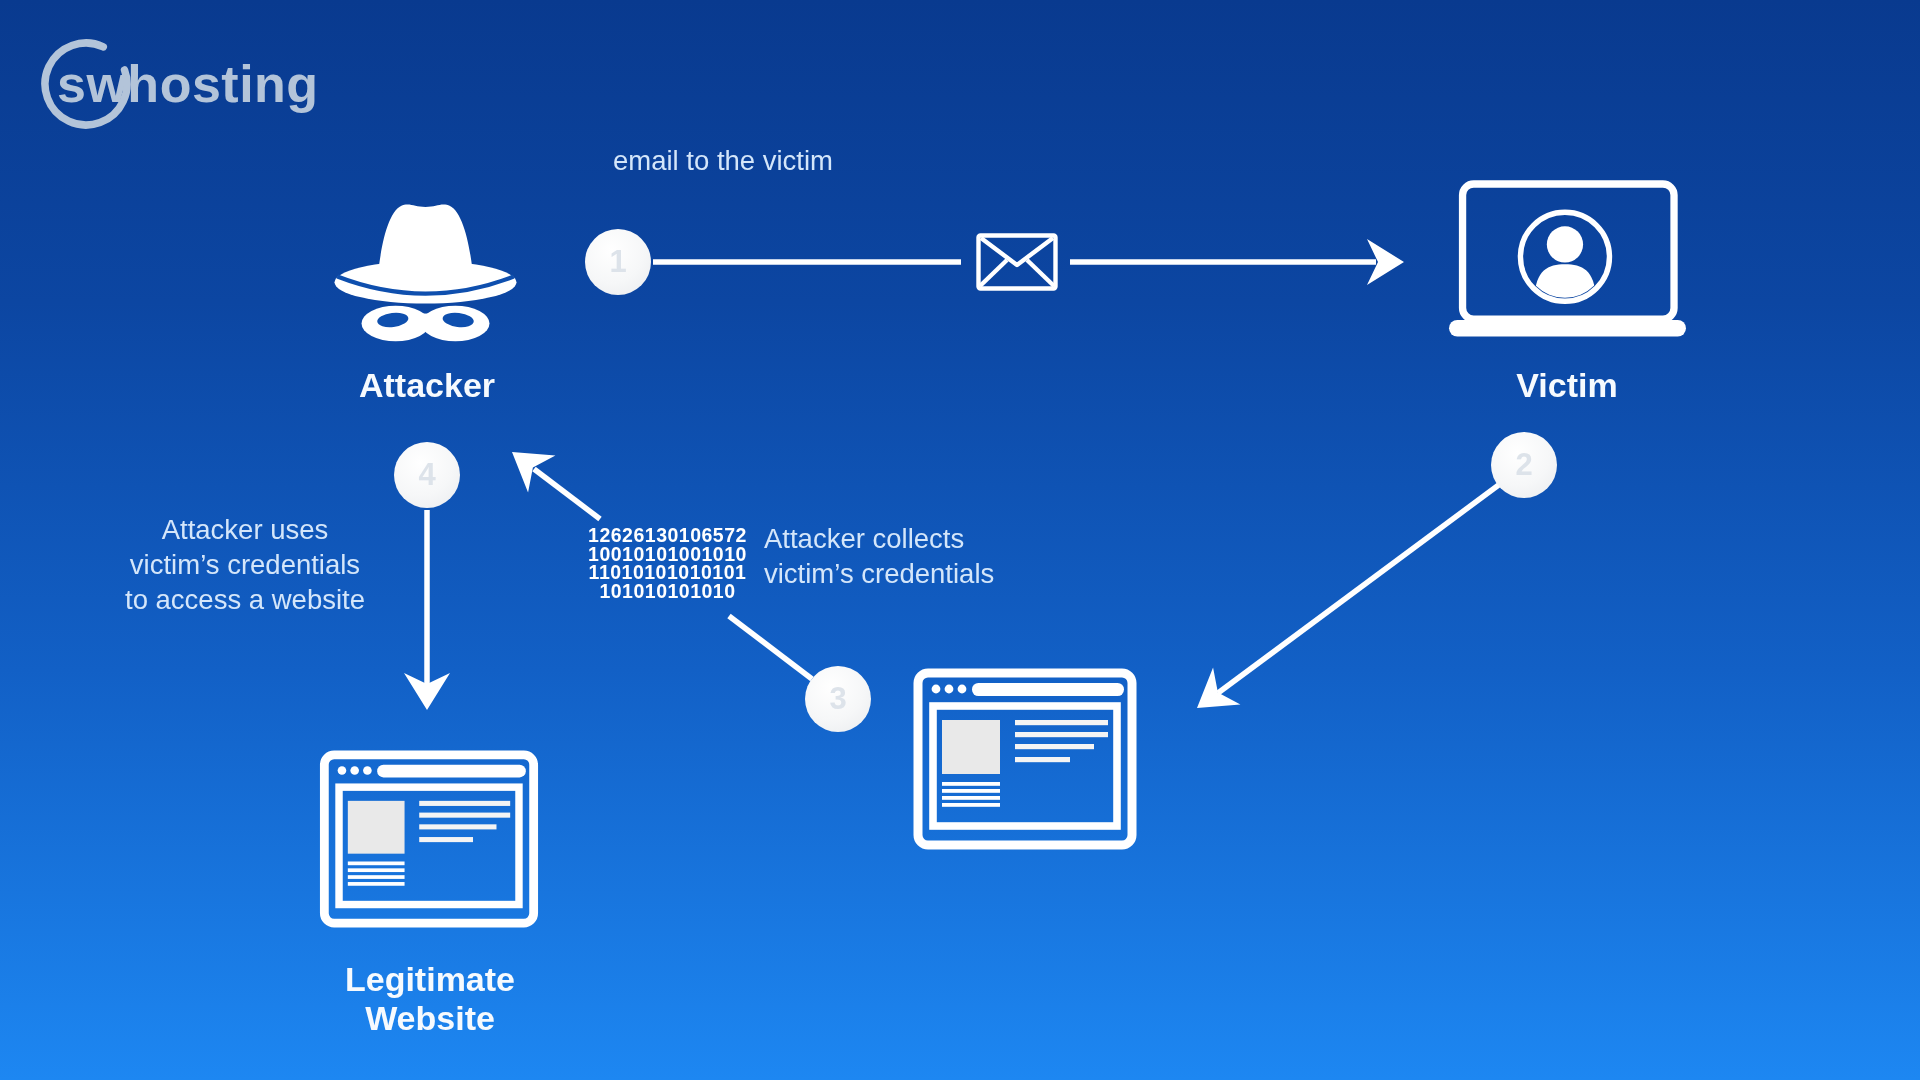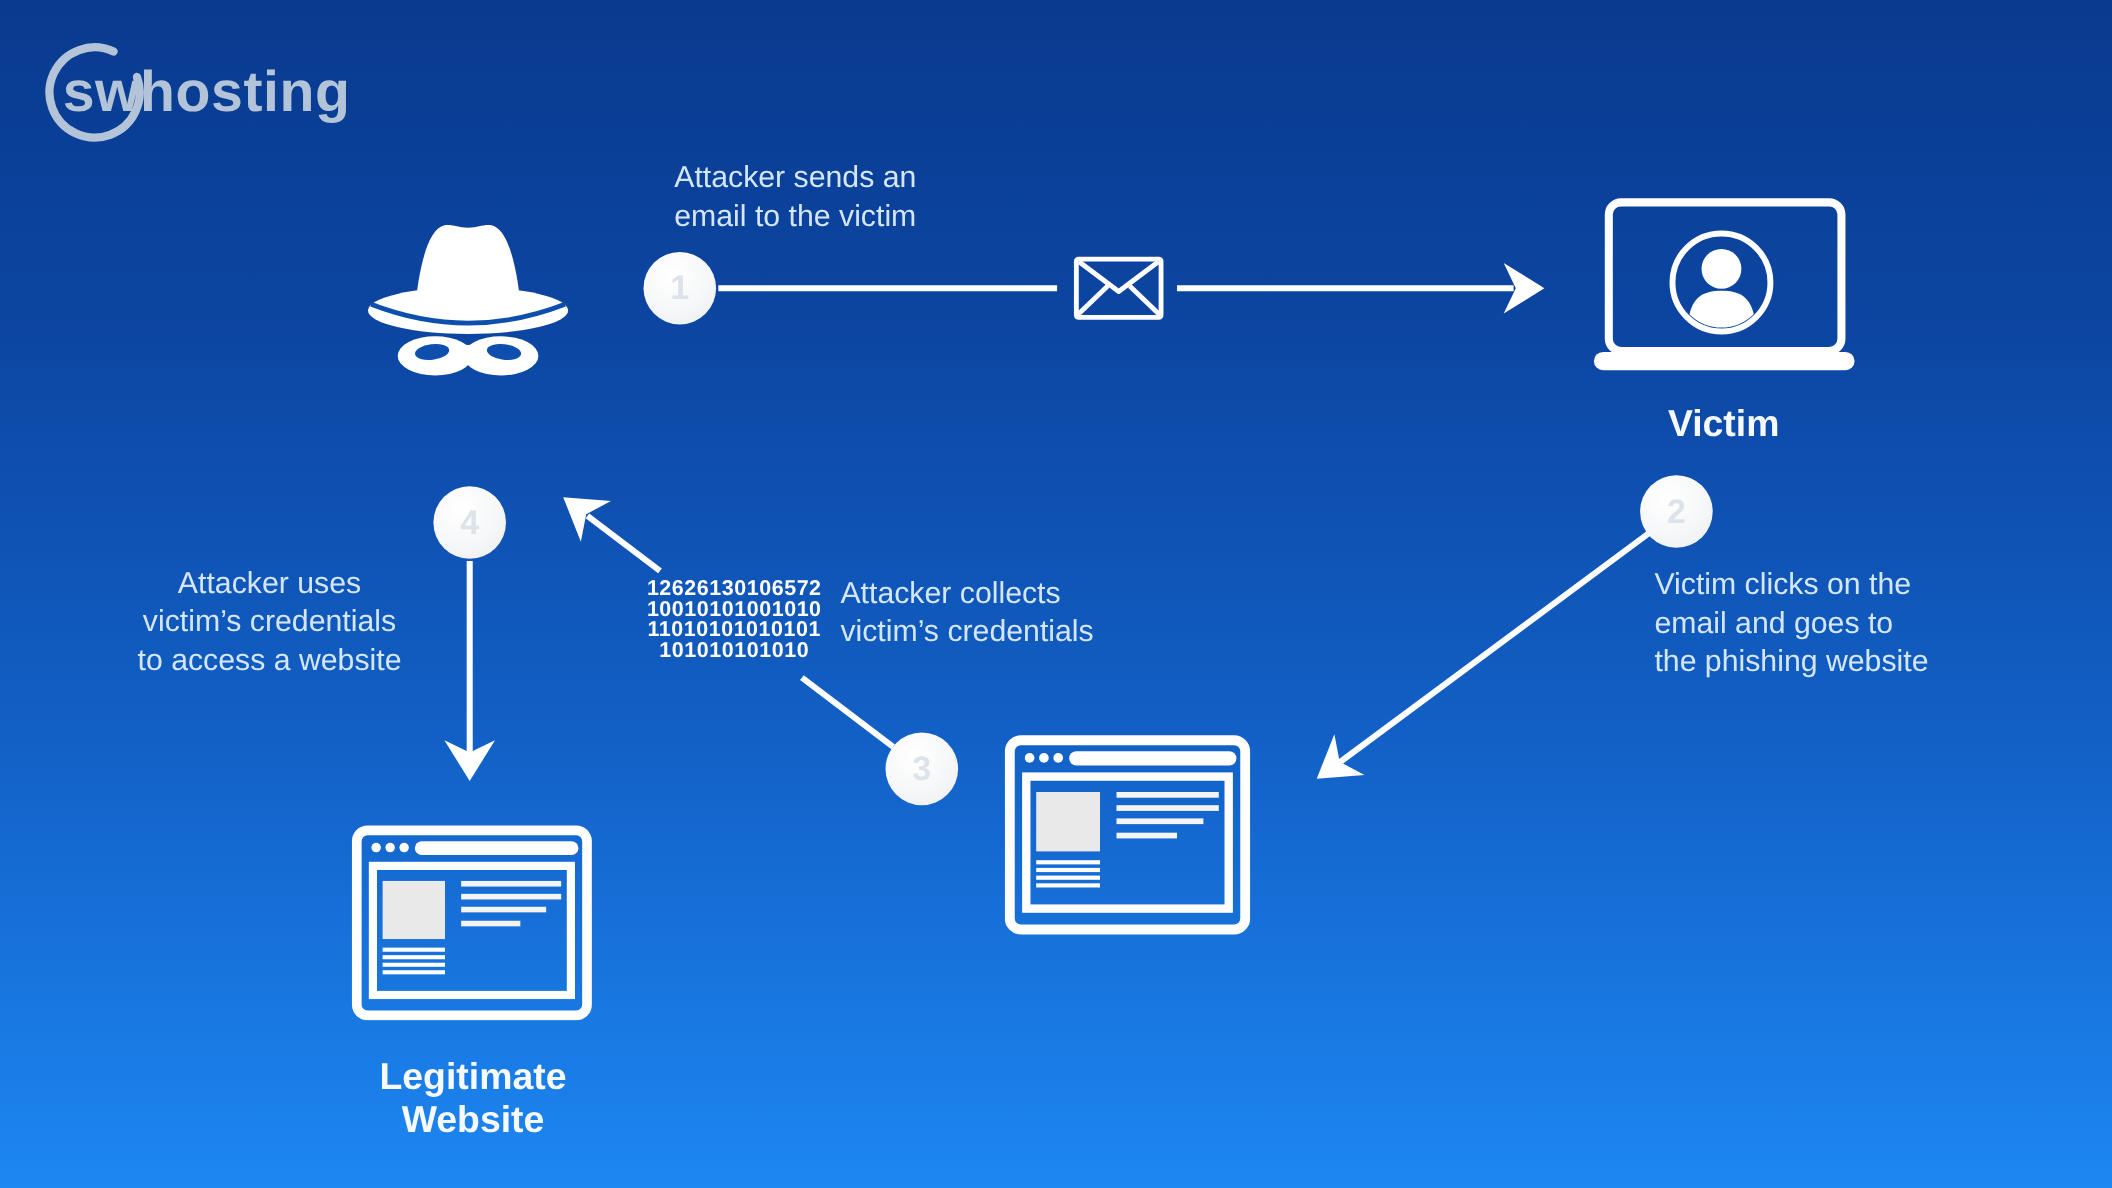--- a/index.html
+++ b/index.html
@@ -94,20 +94,21 @@
   <svg class="abs" style="left:333px;top:197px" width="185" height="145" viewBox="0 0 130 102">
     <path d="M31,60 C33,38 38,8 50,5.5 C55,4.5 58,7 65,7 C72,7 75,4.5 80,5.5 C92,8 97,38 99,60 Z" fill="#fff"></path>
     <ellipse cx="65" cy="60" rx="64" ry="15" fill="#fff"></ellipse>
     <path d="M3,56 Q65,80 127,56" fill="none" stroke="#0e4fae" stroke-width="3"></path>
     <ellipse cx="44" cy="89" rx="24" ry="12.5" fill="#fff"></ellipse>
     <ellipse cx="86" cy="89" rx="24" ry="12.5" fill="#fff"></ellipse>
     <rect x="58" y="82" width="14" height="8" fill="#fff"></rect>
     <ellipse cx="42" cy="86.5" rx="11" ry="5" fill="#0e4fae" transform="rotate(-7 42 86.5)"></ellipse>
     <ellipse cx="88" cy="86.5" rx="11" ry="5" fill="#0e4fae" transform="rotate(7 88 86.5)"></ellipse>
   </svg>
+  <div class="abs node-label" style="left:277px;top:366px;width:300px">Attacker</div>
 
   <svg class="abs" style="left:1448px;top:180px" width="239" height="159" viewBox="0 0 150 100">
     <defs>
         <clipPath id="avclip">
           <circle cx="73.4" cy="48.3" r="25.8"></circle>
         </clipPath>
       </defs>
     <rect x="9" y="2.5" width="133" height="85" rx="7" fill="none" stroke="#fff" stroke-width="4.6"></rect>
     <rect x="0.5" y="88" width="149" height="10.5" rx="5.2" fill="#fff"></rect>
     <circle cx="73.4" cy="48.3" r="28" fill="none" stroke="#fff" stroke-width="3.4"></circle>
@@ -133,29 +134,23 @@
       <path d="M80,55 L53,29"></path>
     </g>
   </svg>
 
   <div class="abs badge" style="left:585px;top:229px">1</div>
   <div class="abs badge" style="left:1491px;top:432px">2</div>
   <div class="abs badge" style="left:805px;top:666px">3</div>
   <div class="abs badge" style="left:394px;top:442px">4</div>
 
   <div class="abs step-text t-center" style="left:523px;top:143px;width:400px">
-    <div>Attacker sends an</div>
     <div>email to the victim</div>
   </div>
 
-  <div class="abs step-text" style="left:1504px;top:513px;width:360px">
-    <div>Victim clicks on the</div>
-    <div>email and goes to</div>
-    <div>the phishing website</div>
-  </div>
 
   <div class="abs step-text" style="left:764px;top:521px;width:320px">
     <div>Attacker collects</div>
     <div>victim’s credentials</div>
   </div>
 
   <div class="abs step-text t-right" style="left:95px;top:512px;width:300px">
     <div>Attacker uses</div>
     <div>victim’s credentials</div>
     <div>to access a website</div>

